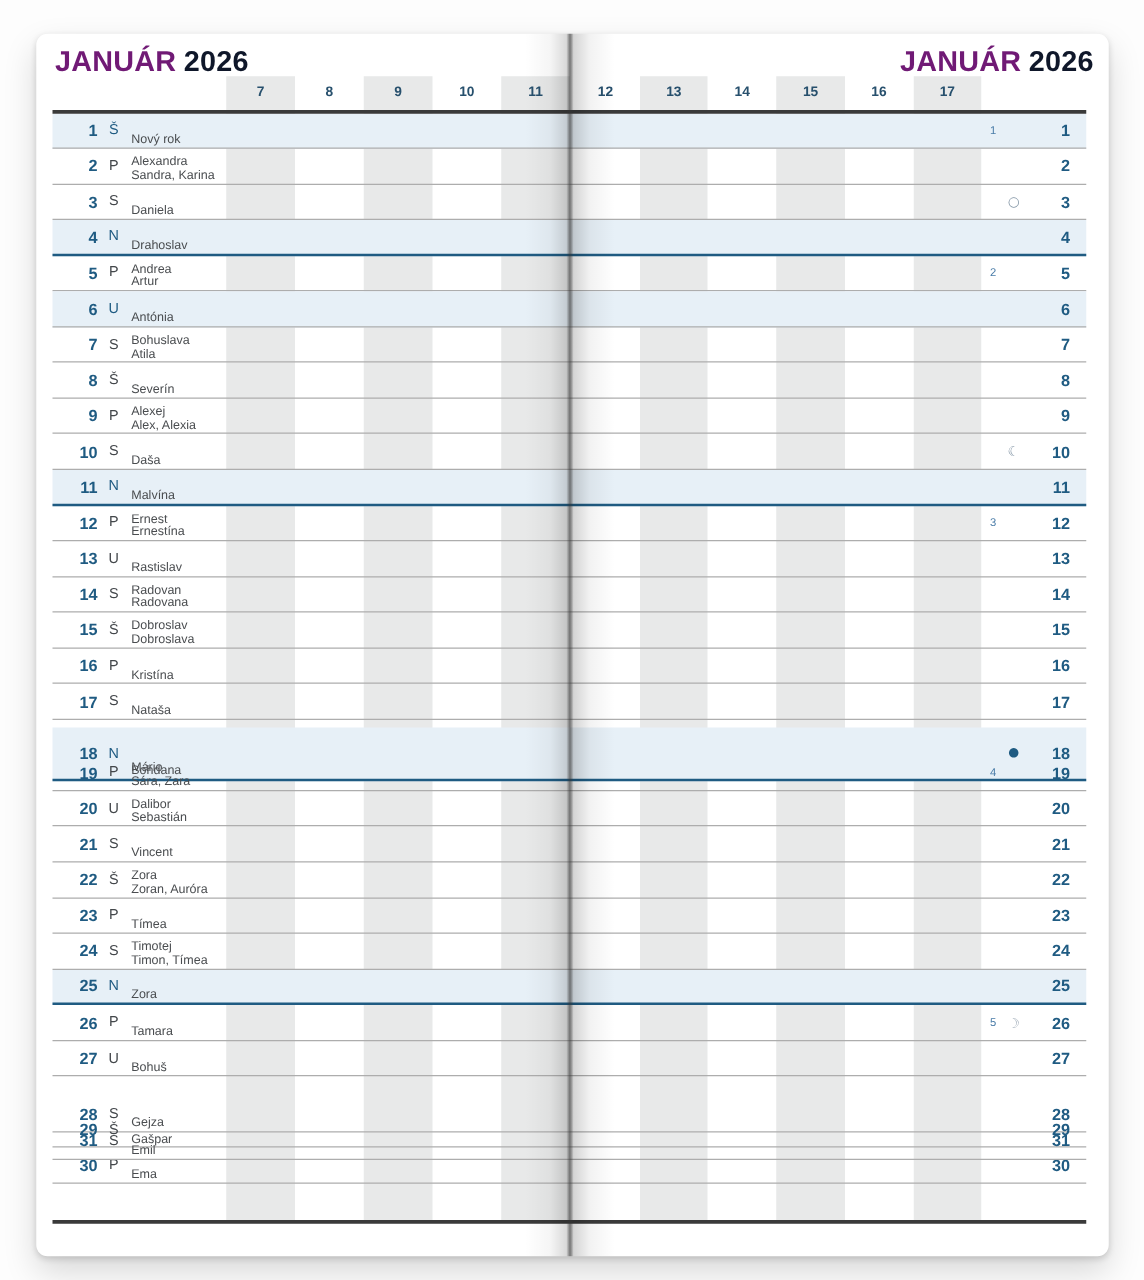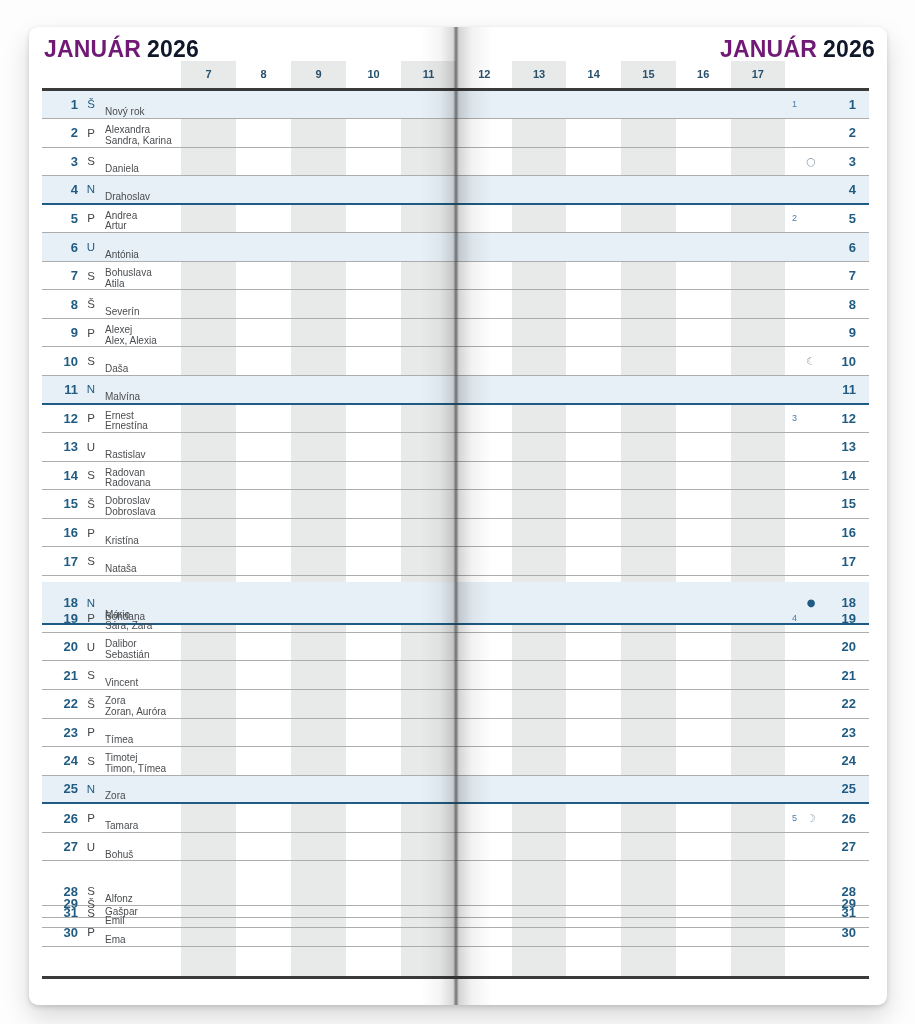--- a/index.html
+++ b/index.html
@@ -332,21 +332,21 @@
         <div class="cell dow">U</div>
         <div class="cell names">
           <span>Bohuš</span>
         </div>
         <div class="cell rdaynum">27</div>
       </div>
       <div class="row" style="top: 834.35px; height: 28.55px; margin-top: 16px;">
         <div class="cell daynum">28</div>
         <div class="cell dow">S</div>
         <div class="cell names">
-          <span>Alfonz</span>
+          <span>Gejza</span>
         </div>
         <div class="cell rdaynum">28</div>
       </div>
       <div class="row" style="top: 862.9px; height: 28.55px;">
         <div class="cell daynum">29</div>
         <div class="cell dow">Š</div>
         <div class="cell names">
           <span>Gašpar</span>
         </div>
         <div class="cell rdaynum">29</div>

